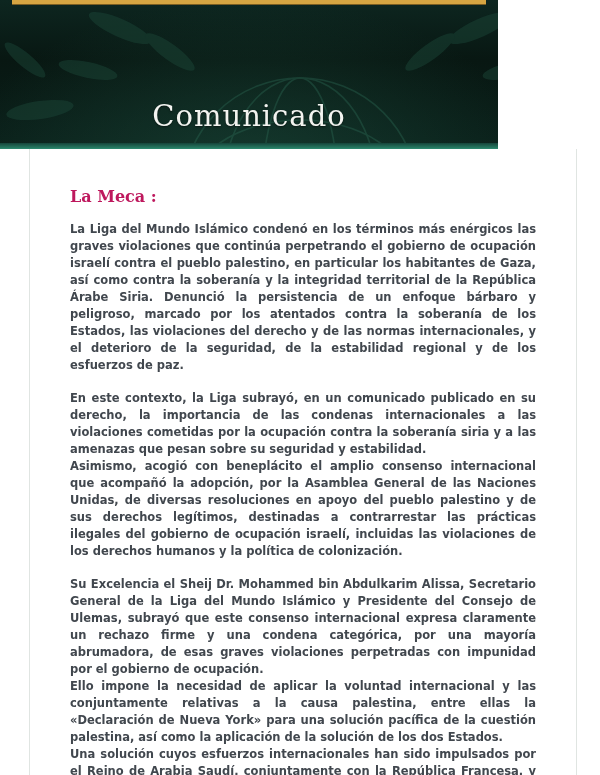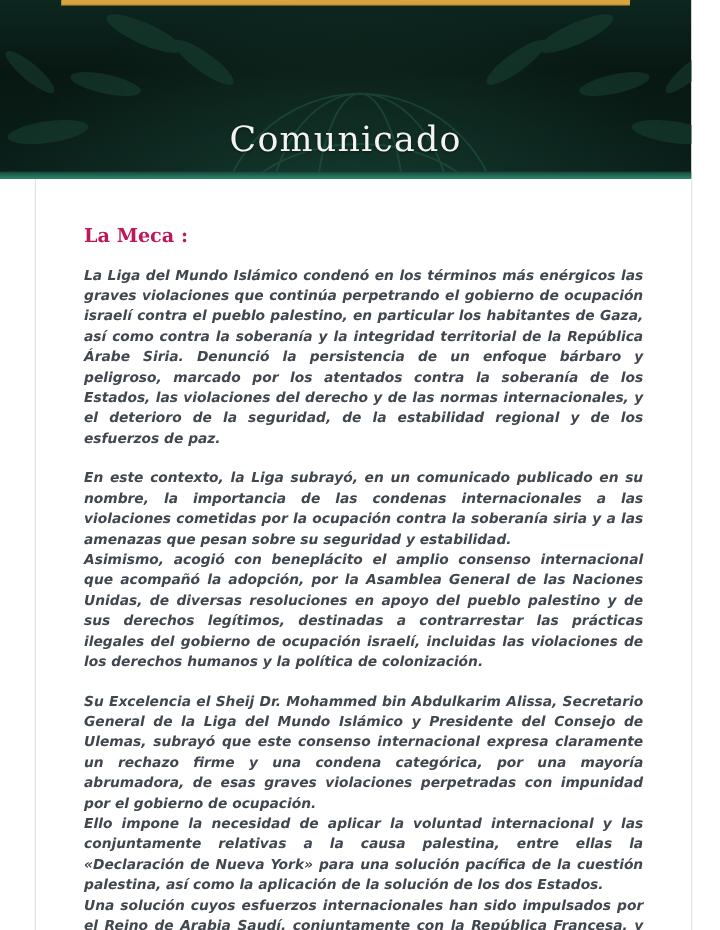--- a/index.html
+++ b/index.html
@@ -8,21 +8,21 @@
     width: 600px; height: 775px;
     background: #ffffff;
     font-family: "DejaVu Sans", "Liberation Sans", sans-serif;
     overflow: hidden;
     position: relative;
   }
 
   
   .header {
     position: relative;
-    width: 576px; height: 149px;
+    width: 498px; height: 149px;
     background:
       radial-gradient(ellipse 420px 260px at 50% 120%, rgba(30,80,64,0.55), rgba(0,0,0,0) 70%),
       linear-gradient(180deg, #0d2620 0%, #081712 40%, #0a201a 100%);
     overflow: hidden;
   }
   .gold-bar {
     position: absolute; top: 0; left: 50%;
     transform: translateX(-50%);
     width: 474px; height: 5px;
     border-bottom: 1px solid #7a5d22;
@@ -57,21 +57,21 @@
     border-right: 1px solid #e0e5e2;
     padding: 38px 40px 0 40px;
   }
   .location-heading {
     font-family: "DejaVu Serif", "Liberation Serif", serif;
     font-weight: bold;
     font-size: 16px;
     color: #be185d;
     margin-bottom: 15px;
   }
-  .para-group { margin-bottom: 16px; font-style: italic; }
+  .para-group { margin-bottom: 16px; }
   .para {
     font-size: 11.5px;
     font-weight: bold;
     line-height: 17px;
     text-align: justify;
     color: #41474e;
   }
 </style>
 </head>
 <body>
@@ -112,21 +112,21 @@
 
 <div class="page-card">
 
   <div class="location-heading">La Meca :</div>
 
   <div>
       <div class="para-group">
         <p class="para">La Liga del Mundo Islámico condenó en los términos más enérgicos las graves violaciones que continúa perpetrando el gobierno de ocupación israelí contra el pueblo palestino, en particular los habitantes de Gaza, así como contra la soberanía y la integridad territorial de la República Árabe Siria. Denunció la persistencia de un enfoque bárbaro y peligroso, marcado por los atentados contra la soberanía de los Estados, las violaciones del derecho y de las normas internacionales, y el deterioro de la seguridad, de la estabilidad regional y de los esfuerzos de paz.</p>
       </div>
       <div class="para-group">
-        <p class="para">En este contexto, la Liga subrayó, en un comunicado publicado en su nombre, la importancia de las condenas internacionales a las violaciones cometidas por la ocupación contra la soberanía siria y a las amenazas que pesan sobre su seguridad y estabilidad.</p>
+        <p class="para">En este contexto, la Liga subrayó, en un comunicado publicado en su derecho, la importancia de las condenas internacionales a las violaciones cometidas por la ocupación contra la soberanía siria y a las amenazas que pesan sobre su seguridad y estabilidad.</p>
         <p class="para">Asimismo, acogió con beneplácito el amplio consenso internacional que acompañó la adopción, por la Asamblea General de las Naciones Unidas, de diversas resoluciones en apoyo del pueblo palestino y de sus derechos legítimos, destinadas a contrarrestar las prácticas ilegales del gobierno de ocupación israelí, incluidas las violaciones de los derechos humanos y la política de colonización.</p>
       </div>
       <div class="para-group">
         <p class="para">Su Excelencia el Sheij Dr. Mohammed bin Abdulkarim Alissa, Secretario General de la Liga del Mundo Islámico y Presidente del Consejo de Ulemas, subrayó que este consenso internacional expresa claramente un rechazo firme y una condena categórica, por una mayoría abrumadora, de esas graves violaciones perpetradas con impunidad por el gobierno de ocupación.</p>
         <p class="para">Ello impone la necesidad de aplicar la voluntad internacional y las conjuntamente relativas a la causa palestina, entre ellas la «Declaración de Nueva York» para una solución pacífica de la cuestión palestina, así como la aplicación de la solución de los dos Estados.</p>
         <p class="para">Una solución cuyos esfuerzos internacionales han sido impulsados por el Reino de Arabia Saudí, conjuntamente con la República Francesa, y que constituye la única vía para establecer una paz duradera, global y justa en la región.</p>
       </div>
     </div>
 
 </div>

